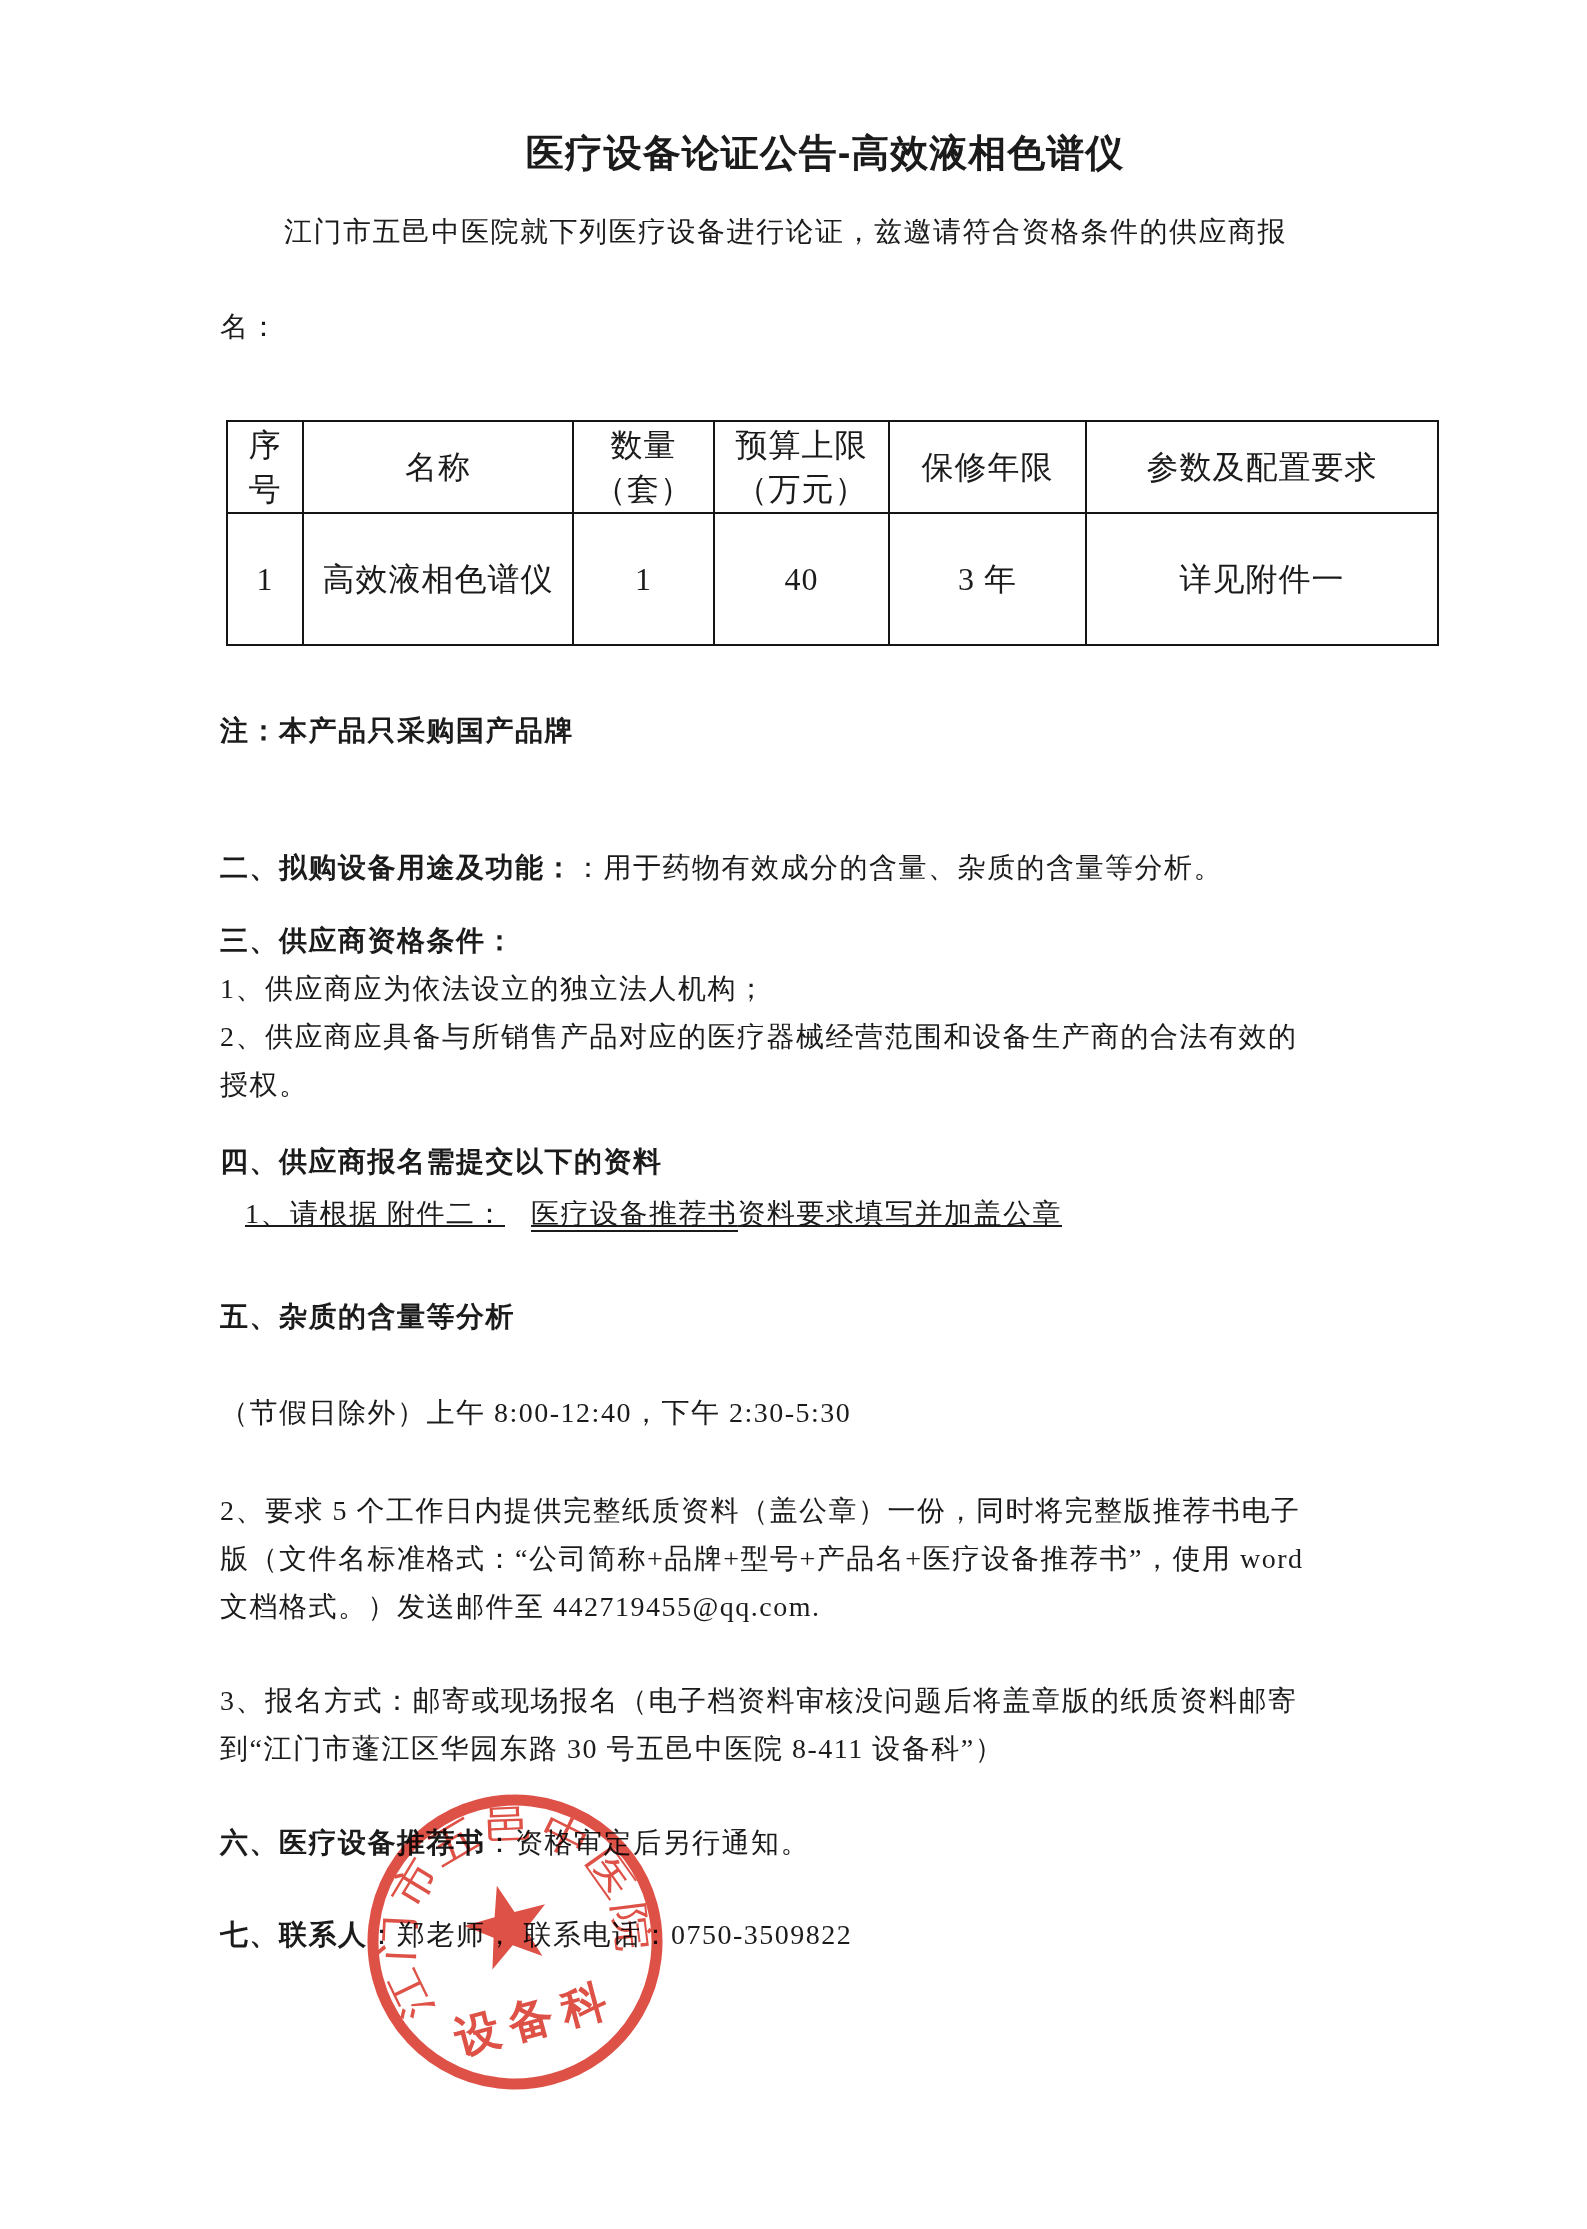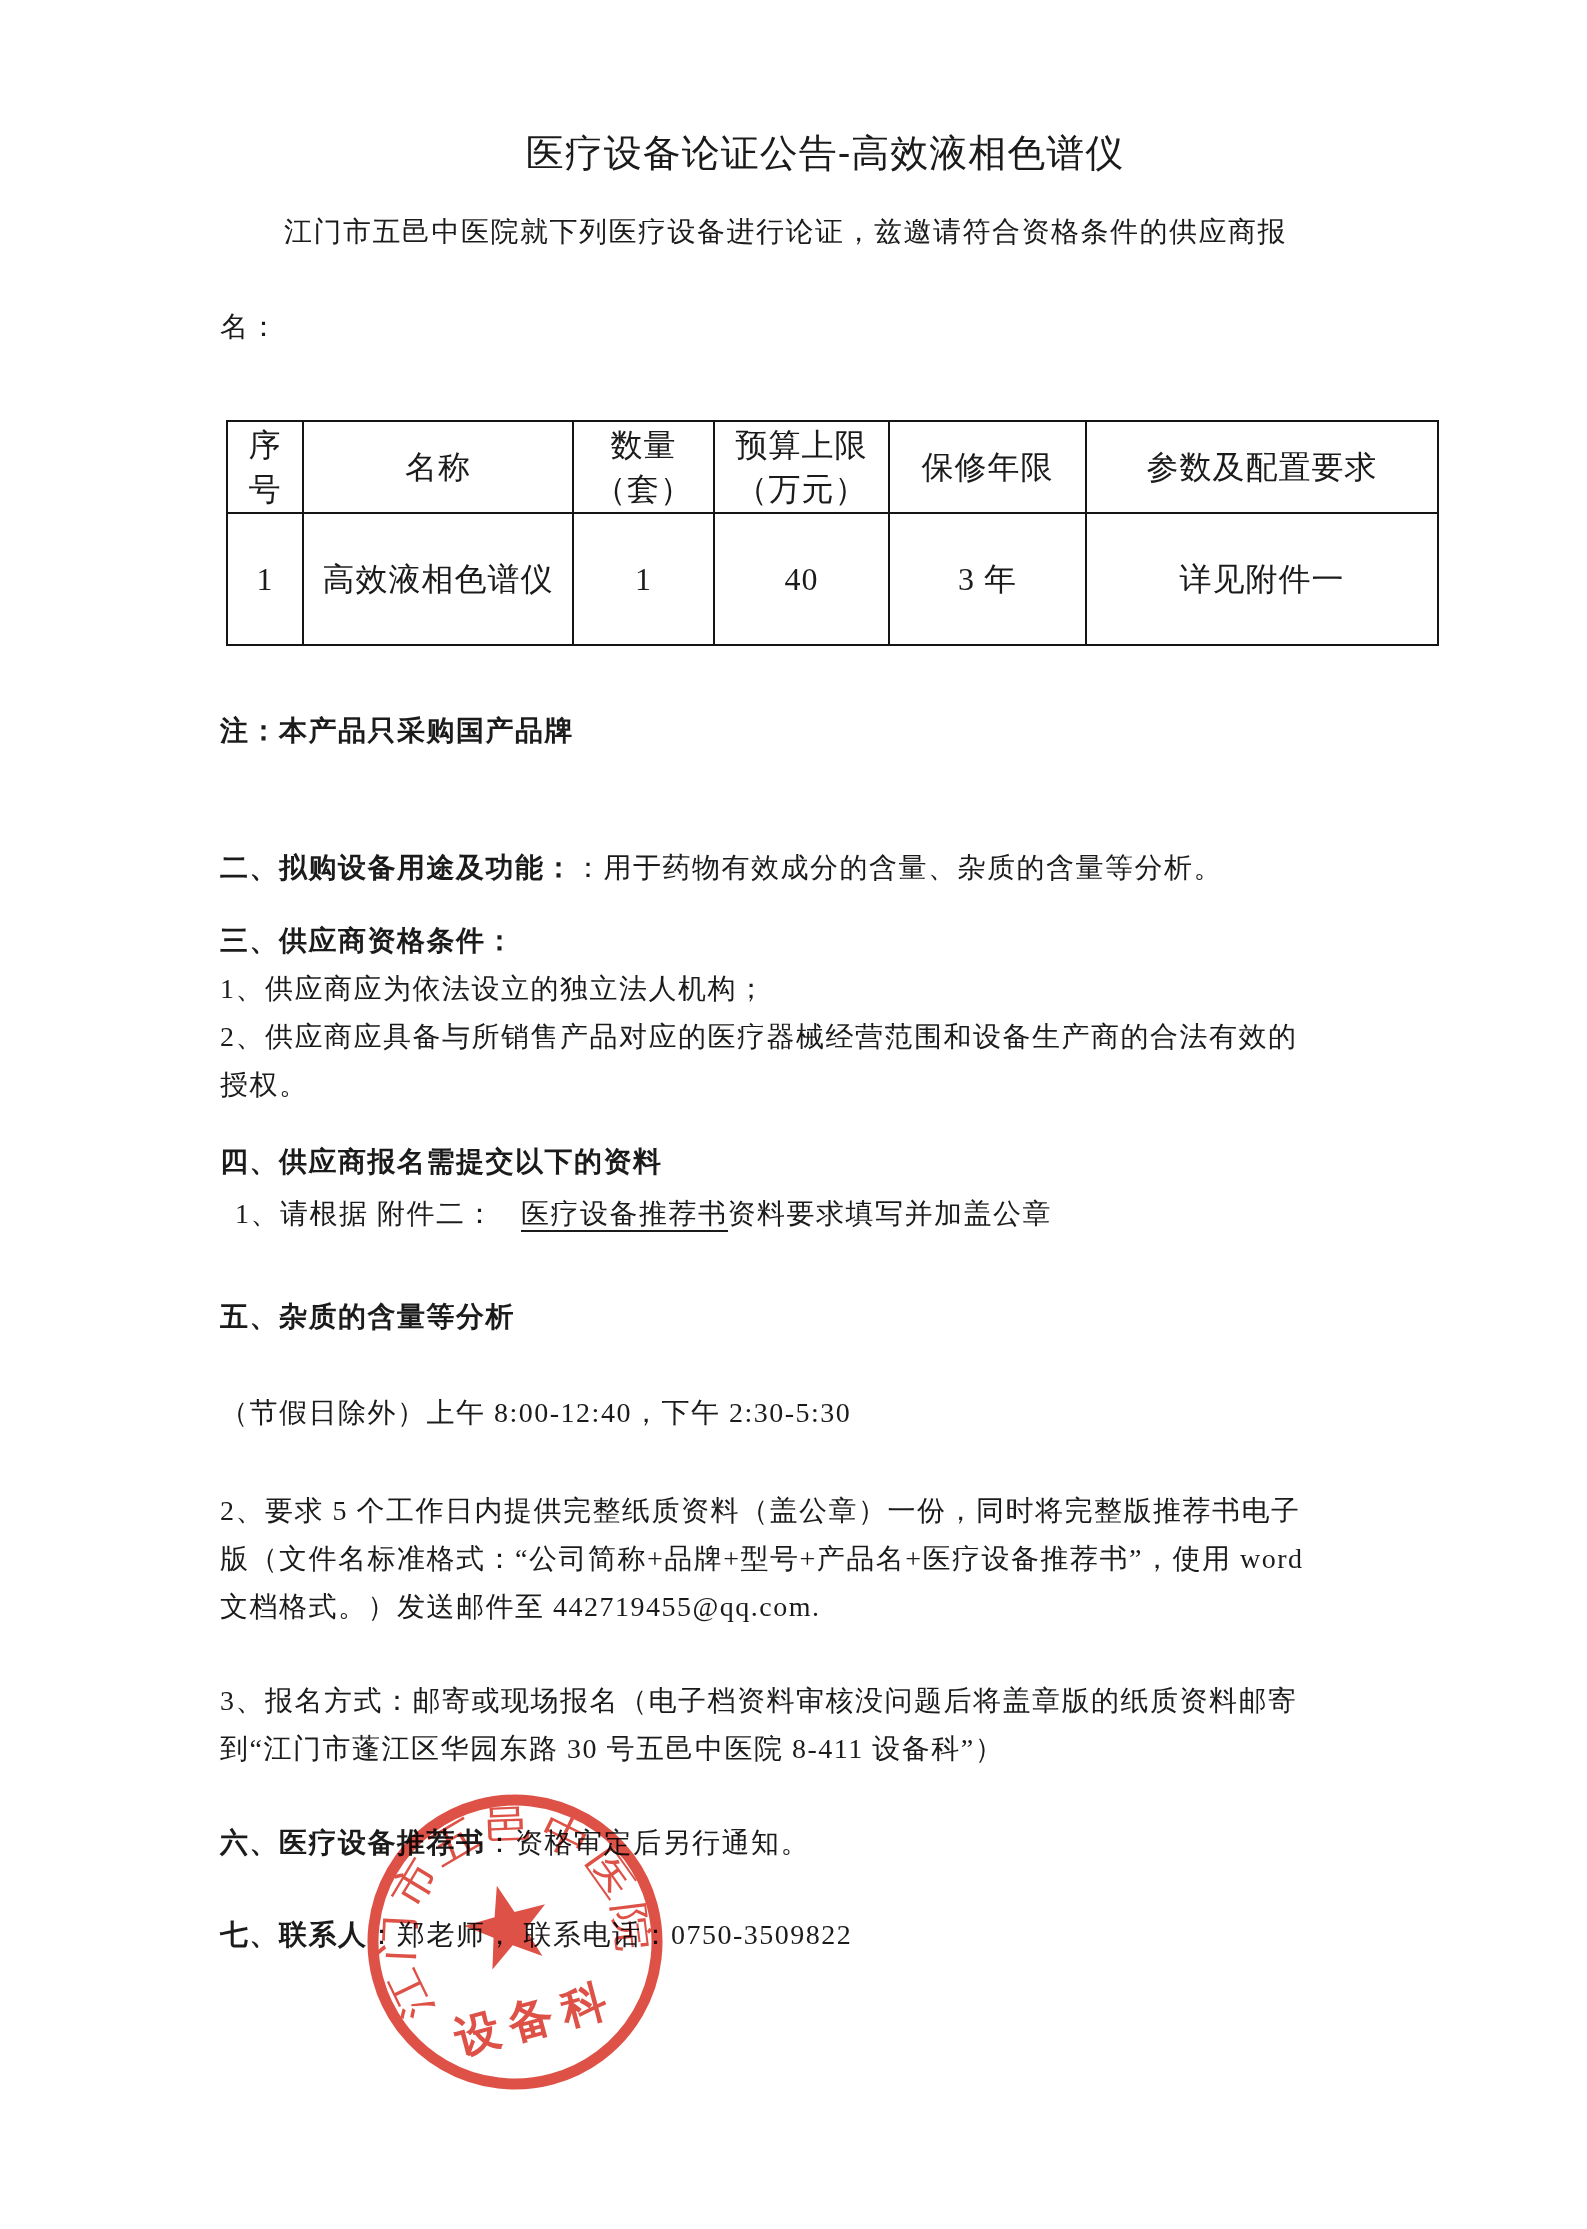--- a/index.html
+++ b/index.html
@@ -20,25 +20,25 @@
     line-height:48px;
     letter-spacing:1.5px;
     white-space:nowrap;
   }
   .b{font-weight:700;}
   .title{
     position:absolute;
     left:220px;top:128px;width:1210px;
     text-align:center;
     font-size:38px;line-height:50px;
-    font-weight:400;
+    font-weight:700;
     letter-spacing:1px;
   }
   .indent2{left:284px;}
-  .sub-indent{left:235px;}
+  .sub-indent{left:245px;text-decoration:underline;}
   .ul{
     border-bottom:2px solid #1b1b1b;
     padding-bottom:1px;
     margin-left:26px;
   }
   table.ptable{
     position:absolute;
     left:226px;top:420px;
     width:1211px;
     border-collapse:collapse;

